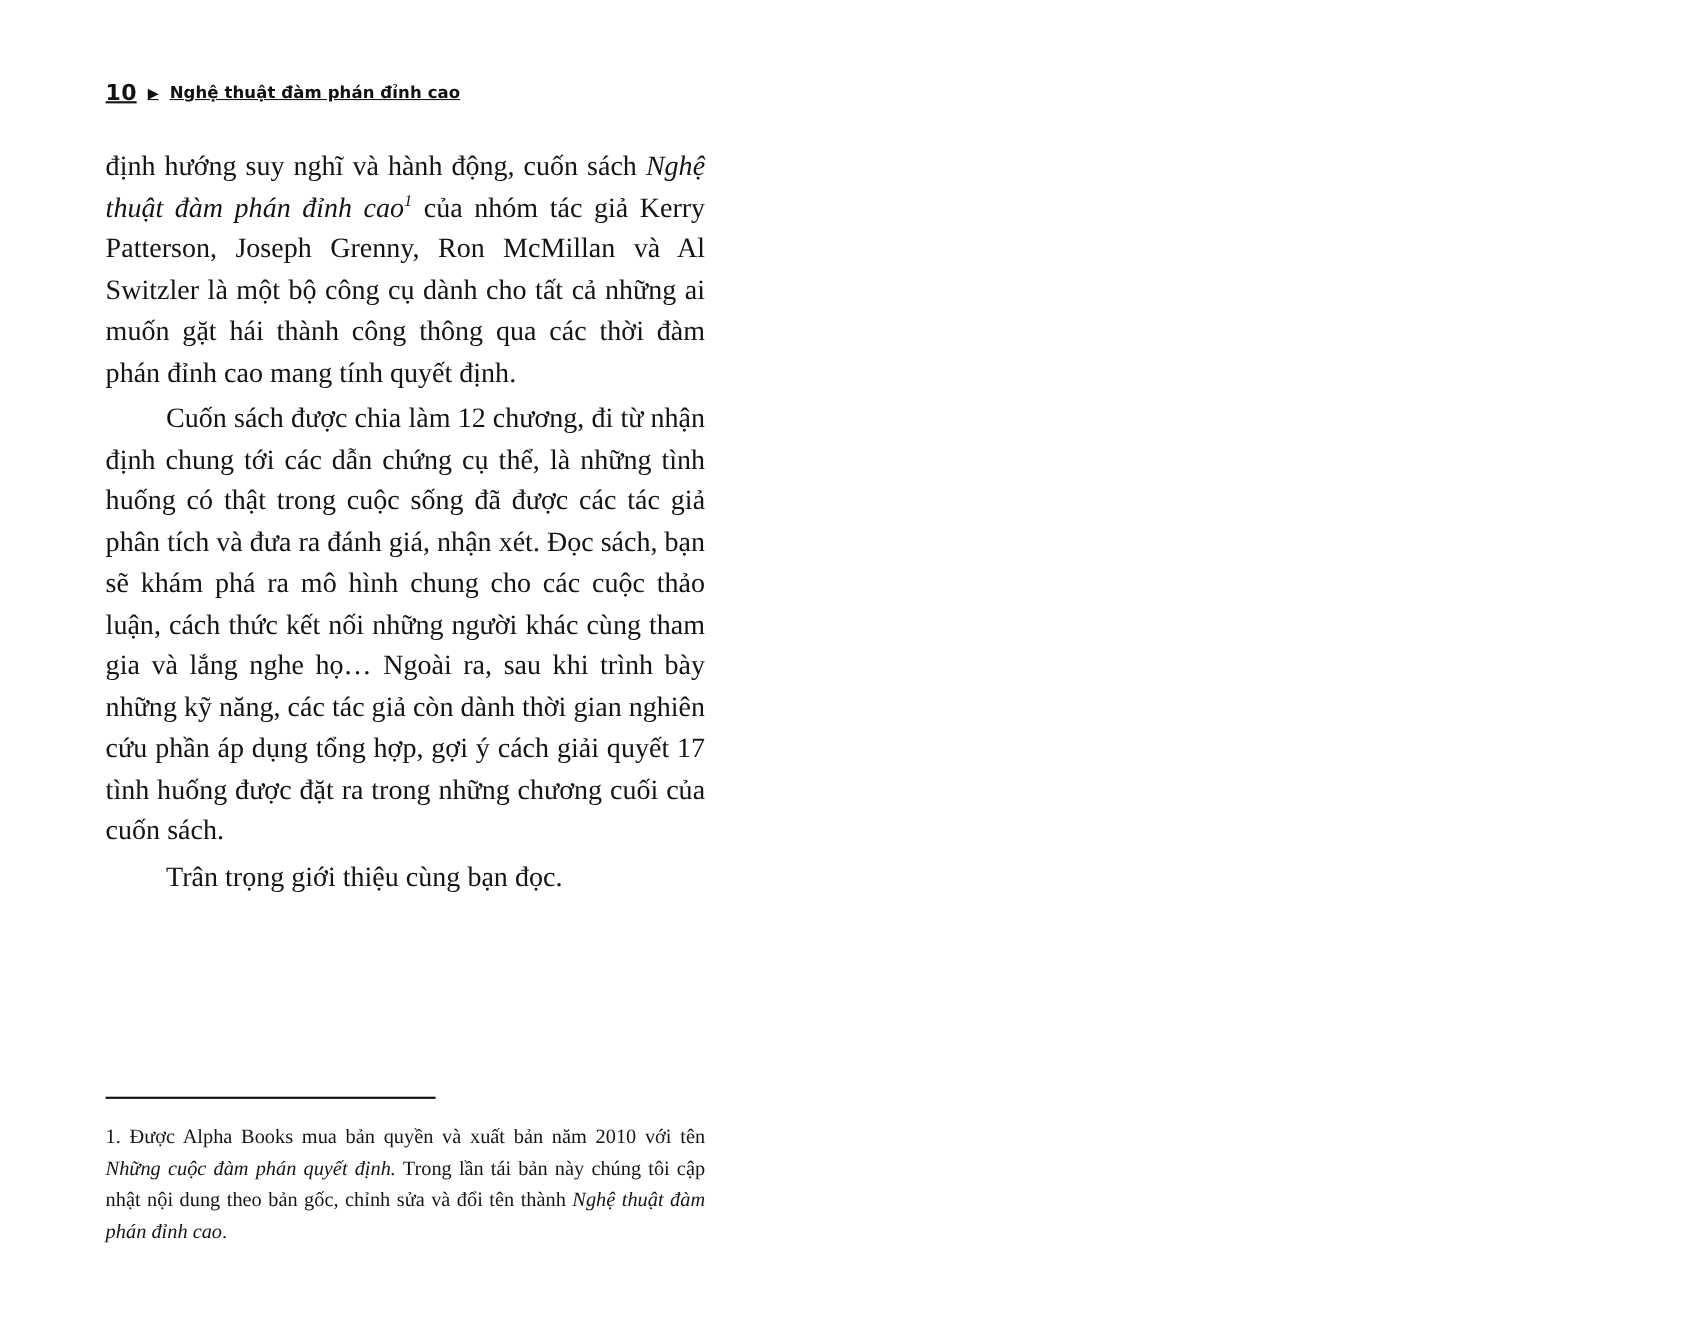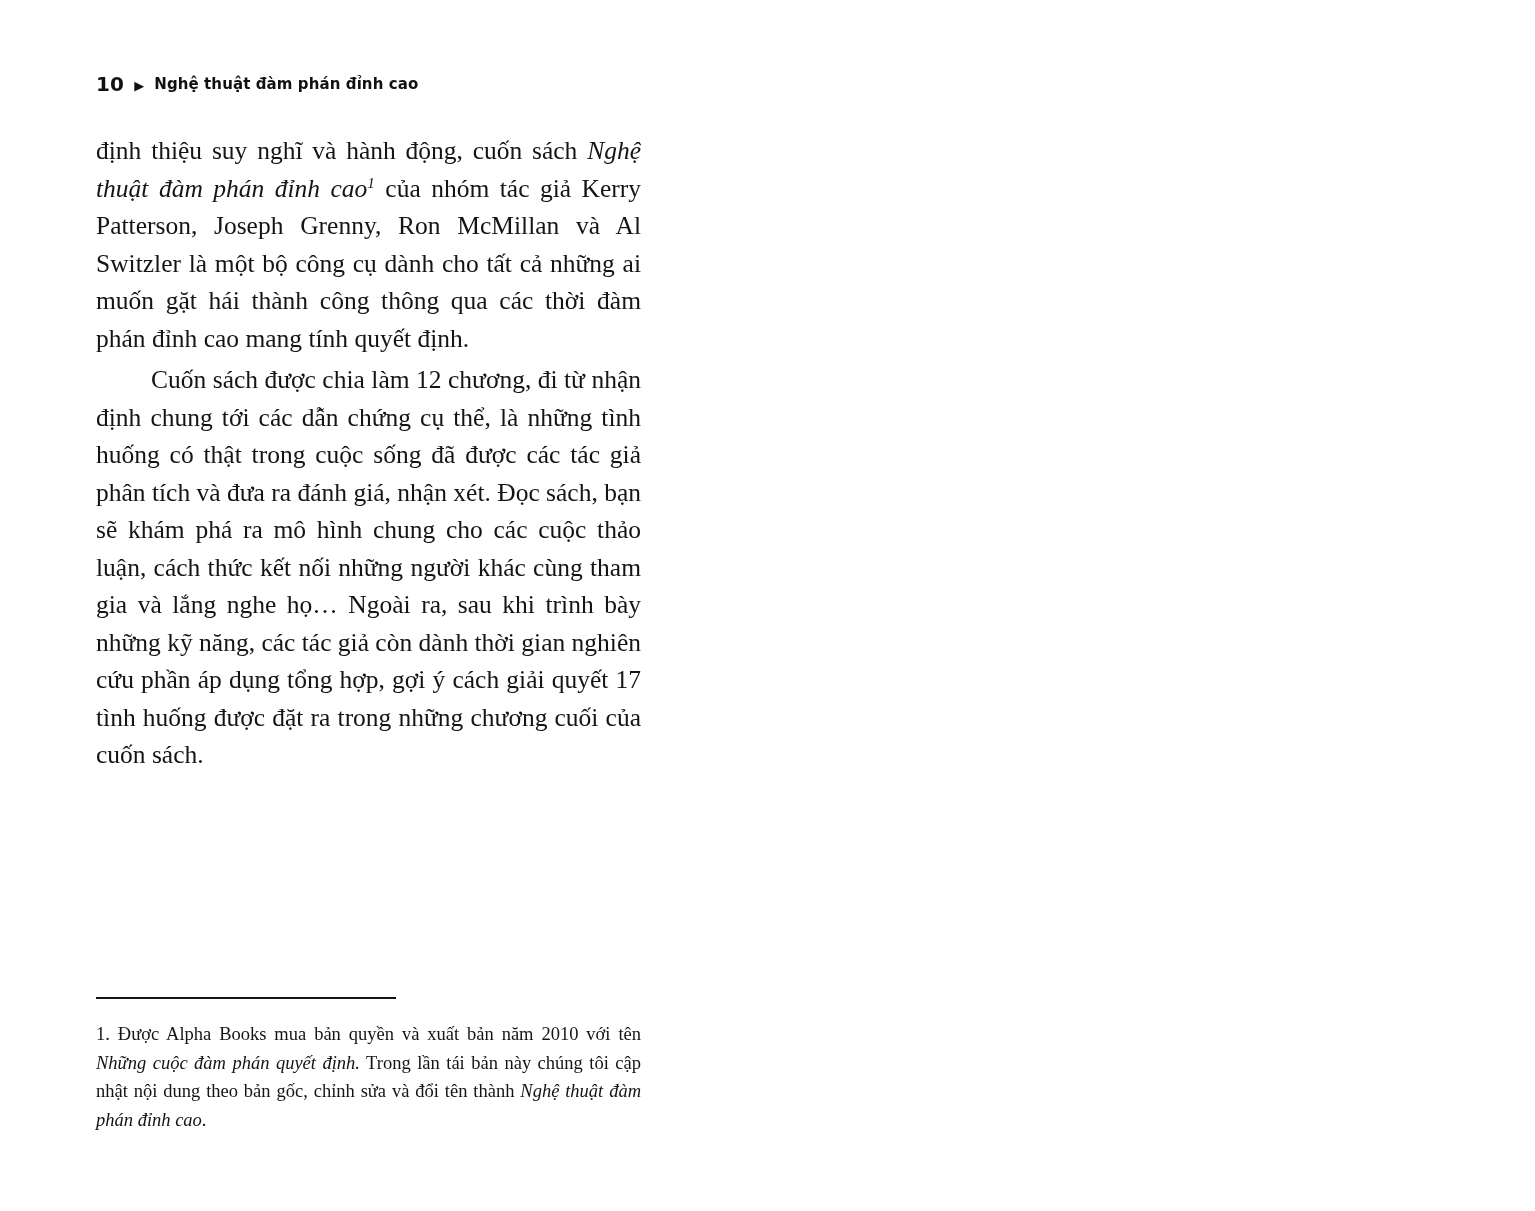--- a/index.html
+++ b/index.html
@@ -24,20 +24,21 @@
   }
   
   .running-head {
     position: absolute;
     left: 96px;
     top: 72px;
     display: flex;
     align-items: center;
     gap: 10px;
     font-family: "DejaVu Sans", sans-serif;
+    text-decoration: underline;
   }
   .folio {
     font-size: 20px;
     font-weight: bold;
     letter-spacing: 0.2px;
     color: #111;
   }
   .head-marker {
     font-size: 13px;
     line-height: 1;
@@ -118,25 +119,26 @@
 <div class="page">
 
   <div class="running-head">
     <span class="folio">10</span>
     <span class="head-marker">▶</span>
     <span class="head-title">Nghệ thuật đàm phán đỉnh cao</span>
   </div>
 
   <div class="body-col">
 
-    <p class="para"><span>định thiệu suy nghĩ và hành động, cuốn sách </span><span class="ital">Nghệ thuật đàm phán đỉnh cao</span><sup class="fn">1</sup><span> của nhóm tác giả Kerry Patterson, Joseph Grenny, Ron McMillan và Al Switzler là một bộ công cụ dành cho tất cả những ai muốn gặt hái thành công thông qua các thời đàm phán đỉnh cao mang tính quyết định.</span></p>
+    <p class="para"><span>định hướng suy nghĩ và hành động, cuốn sách </span><span class="ital">Nghệ thuật đàm phán đỉnh cao</span><sup class="fn">1</sup><span> của nhóm tác giả Kerry Patterson, Joseph Grenny, Ron McMillan và Al Switzler là một bộ công cụ dành cho tất cả những ai muốn gặt hái thành công thông qua các thời đàm phán đỉnh cao mang tính quyết định.</span></p>
 
     <p class="para indent">Cuốn sách được chia làm 12 chương, đi từ nhận định chung tới các dẫn chứng cụ thể, là những tình huống có thật trong cuộc sống đã được các tác giả phân tích và đưa ra đánh giá, nhận xét. Đọc sách, bạn sẽ khám phá ra mô hình chung cho các cuộc thảo luận, cách thức kết nối những người khác cùng tham gia và lắng nghe họ… Ngoài ra, sau khi trình bày những kỹ năng, các tác giả còn dành thời gian nghiên cứu phần áp dụng tổng hợp, gợi ý cách giải quyết 17 tình huống được đặt ra trong những chương cuối của cuốn sách.</p>
 
 
+    <p class="para indent">Trân trọng giới thiệu cùng bạn đọc.</p>
 
 
   </div>
 
   <div class="footnote-rule"></div>
 
   <div class="footnote">
     <p><span>1. Được Alpha Books mua bản quyền và xuất bản năm 2010 với tên </span><span class="ital">Những cuộc đàm phán quyết định.</span><span> Trong lần tái bản này chúng tôi cập nhật nội dung theo bản gốc, chỉnh sửa và đổi tên thành </span><span class="ital">Nghệ thuật đàm phán đỉnh cao</span><span>.</span></p>
   </div>
 

